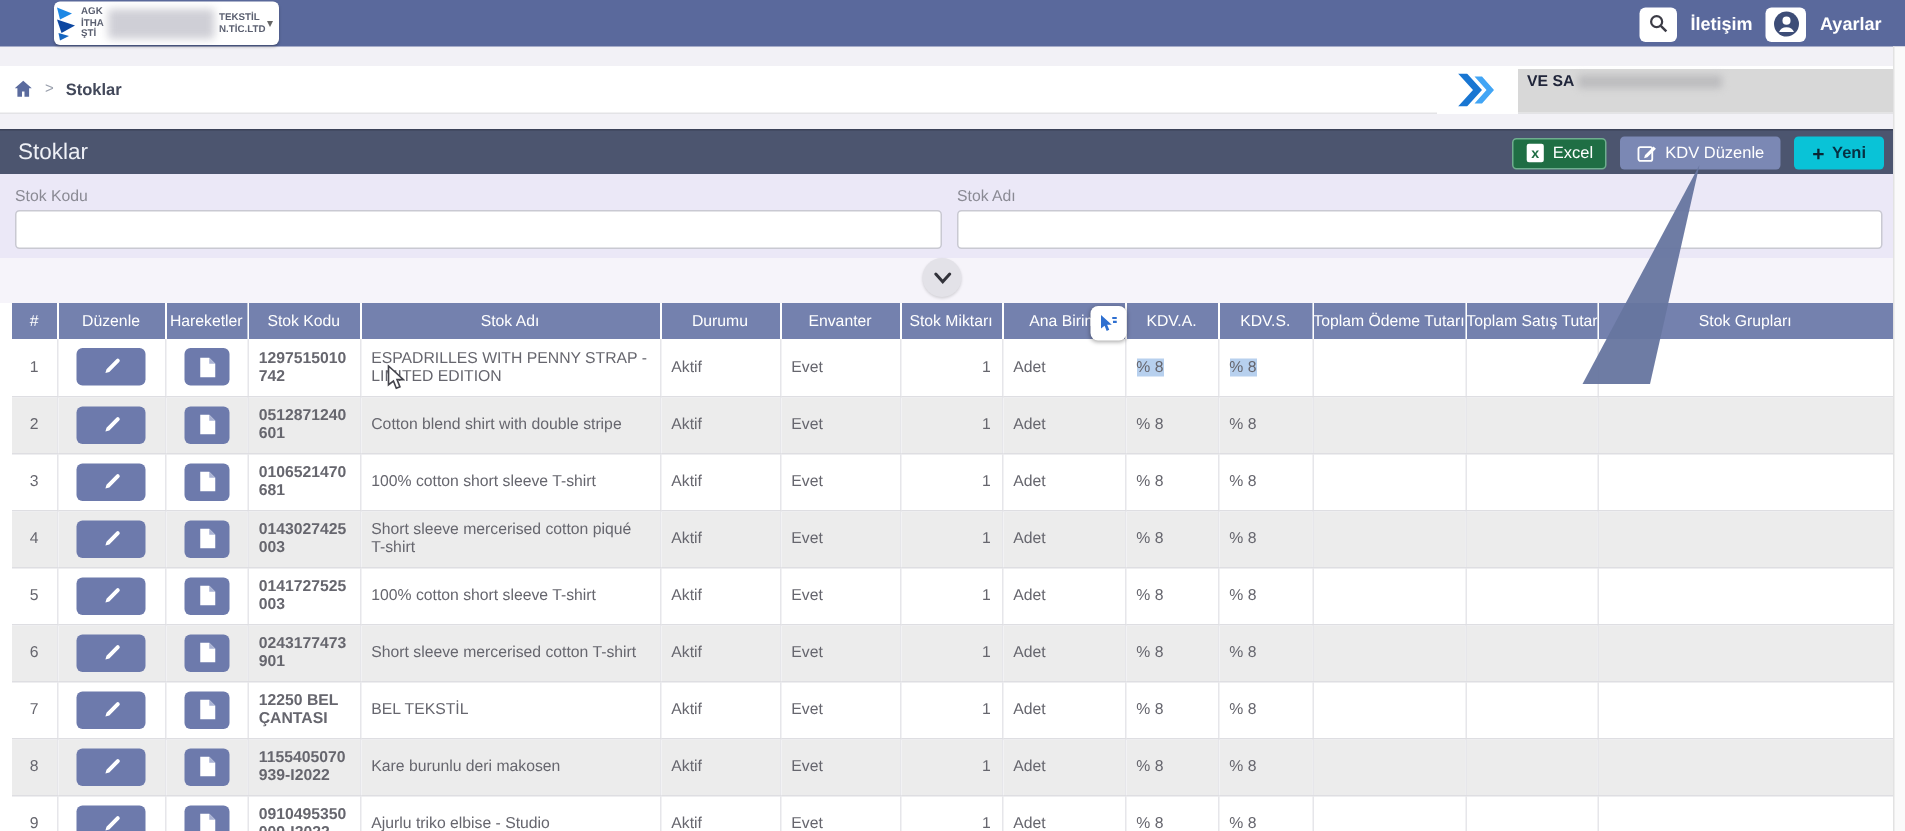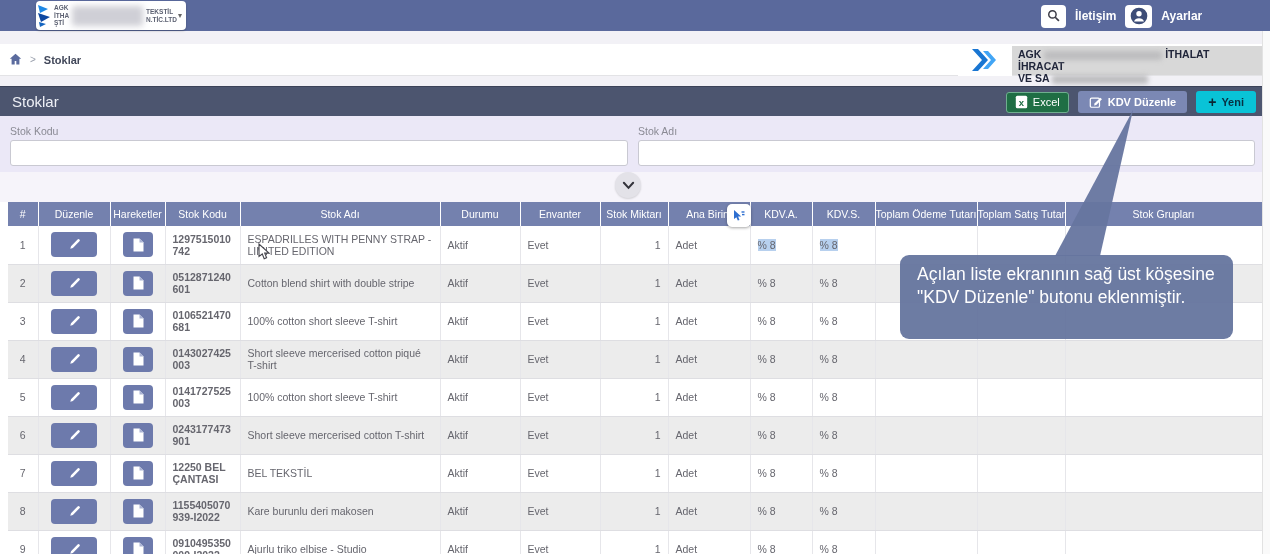--- a/index.html
+++ b/index.html
@@ -10,21 +10,21 @@
   .navbar { position:absolute; top:0; left:0; width:1270px; height:31px; background:var(--navbar); }
   .logo-box { position:absolute; left:36px; top:1px; width:150px; height:29px; background:#fff;
               border-radius:4px; display:flex; align-items:center; padding:2px 4px 2px 2px;
               box-shadow:0 1px 2px rgba(0,0,0,.25); overflow:hidden; }
   .logo-bird { flex:0 0 14px; height:24px; margin-right:2px; }
   .logo-col { font-size:6.5px; line-height:7.5px; color:#5a5f70; font-weight:bold; white-space:nowrap; }
   .logo-blur { flex:1; height:20px; margin:0 3px; background:#cfcfd6; filter:blur(3px); border-radius:2px; }
   .logo-caret { font-size:8px; color:#666; margin-left:1px; }
   .nav-menu { position:absolute; left:200px; top:0; height:31px; display:flex; align-items:center; gap:17px; }
   .nav-item { color:#fff; font-size:11.5px; font-weight:bold; cursor:pointer; white-space:nowrap; }
-  .nav-right { position:absolute; left:1041px; top:0; height:32px; display:flex; align-items:center; gap:9px;justify-content:center; }
+  .nav-right { position:absolute; left:1093px; top:0; height:32px; display:flex; align-items:center; gap:9px;justify-content:center; }
   .icon-btn { width:25px; height:23px; background:#fff; border:none; border-radius:4px;
               display:flex; align-items:center; justify-content:center; cursor:pointer; }
   .nav-right .lbl { color:#fff; font-size:12px; font-weight:bold; }
 
   
   .crumb-bar { position:absolute; top:44px; left:0; width:1262px; height:32px; background:#fff;
                border-bottom:1px solid #e3e3e6; display:flex; align-items:center; padding-left:9px; }
   .crumb-bar .sep { color:#9aa0ad; font-size:10px; margin:0 8px; }
   .crumb-label { font-size:11px; font-weight:bold; color:#42485a; }
   .co-logo { position:absolute; left:958px; top:44px; width:54px; height:32px; background:#fff;
@@ -35,21 +35,21 @@
                border-radius:2px; height:9px; }
 
   
   .title-bar { position:absolute; top:86px; left:0; width:1262px; height:30px; background:var(--titlebar);
                border-top:1px solid #3b4258; display:flex; align-items:center; }
   .page-title { color:#eef0f6; font-size:15px; margin-left:12px; }
   .title-actions { position:absolute; right:6px; top:4px; display:flex; gap:9px; align-items:center; }
   .btn { border:none; border-radius:3px; font-size:11px; display:flex; align-items:center; gap:5px;
          cursor:pointer; font-family:inherit; }
   .btn-excel { background:var(--excel-button); border:1px solid #6fae8f; color:#fff; height:21px; padding:0 8px; }
-  .btn-kdv { background:var(--kdv-button); color:#fff; height:22px; padding:0 11px; font-weight:bold; }
+  .btn-kdv { background:var(--kdv-button); color:#fff; height:22px; padding:0 11px; font-weight:normal; }
   .btn-yeni { background:var(--yeni-button); color:#073042; height:22px; padding:0 12px; font-weight:bold; }
   .btn-yeni .plus { font-size:14px; font-weight:bold; color:#0a2633; }
 
   
   .filter-panel { position:absolute; top:116px; left:0; width:1262px; height:56px; background:var(--filter-bg); }
   .filter-sub { position:absolute; top:172px; left:0; width:1262px; height:30px; background:#f6f4fa; }
   .filter-label { position:absolute; top:9px; font-size:10.5px; color:#8a8a94; }
   .filter-input { position:absolute; top:24px; height:26px; border:1px solid #c9c9d2; border-radius:3px;
                   background:#fff; font-size:12px; padding:0 6px; font-family:inherit; }
   .collapse-btn { position:absolute; left:615px; top:172px; width:26px; height:26px; border-radius:50%;
@@ -143,25 +143,20 @@
   </div>
 
   <div class="co-logo">
     <svg width="28" height="22" viewBox="0 0 28 22">
       <polygon points="1,0 7,0 17,11 7,22 1,22 11,11" fill="#1976d2"></polygon>
       <polygon points="12,2 17,2 25,11 17,20 12,20 20,11" fill="#42a5f5"></polygon>
     </svg>
   </div>
   <div class="co-banner">
     <div>
-      <span>AGK</span>
-      <span class="blur-chip" style="width:118px;"></span>
-      <span>İTHALAT İHRACAT</span>
-    </div>
-    <div>
       <span>VE SA</span>
       <span class="blur-chip" style="width:96px;"></span>
     </div>
   </div>
 
   <div class="title-bar">
     <span class="page-title">Stoklar</span>
     <div class="title-actions">
       <button class="btn btn-excel">
         <svg width="13" height="14" viewBox="0 0 13 14">
@@ -494,23 +489,20 @@
       <td class="c-buy"></td>
       <td class="c-sell"></td>
       <td class="c-groups"></td>
     </tr>
       </tbody>
   </table>
 
   <svg class="callout-tail" viewBox="0 0 90 150">
     <polygon points="83,2 5,148 50,148" style="fill:var(--callout)" fill-opacity="0.95"></polygon>
   </svg>
-  <div class="callout">
-    <span>Açılan liste ekranının sağ üst köşesine "KDV Düzenle" butonu eklenmiştir.</span>
-  </div>
 
   <svg class="cursor-art" viewBox="0 0 12 17">
     <path d="M1 1 L1 13.5 L4.3 11 L6.2 15.8 L8.6 14.8 L6.7 10.1 L11 10.1 Z" fill="#fff" stroke="#44444c" stroke-width="1.1"></path>
   </svg>
   <div class="select-badge">
     <svg width="14" height="14" viewBox="0 0 14 14">
       <path d="M2 1 L2 10 L4.4 8.2 L5.8 11.6 L7.5 10.9 L6.1 7.5 L9.2 7.5 Z" fill="#2e6fd0"></path>
       <line x1="9.5" y1="3" x2="12.5" y2="3" stroke="#2e6fd0" stroke-width="1.4"></line>
       <line x1="10" y1="5.6" x2="12.5" y2="5.6" stroke="#2e6fd0" stroke-width="1.4"></line>
     </svg>

